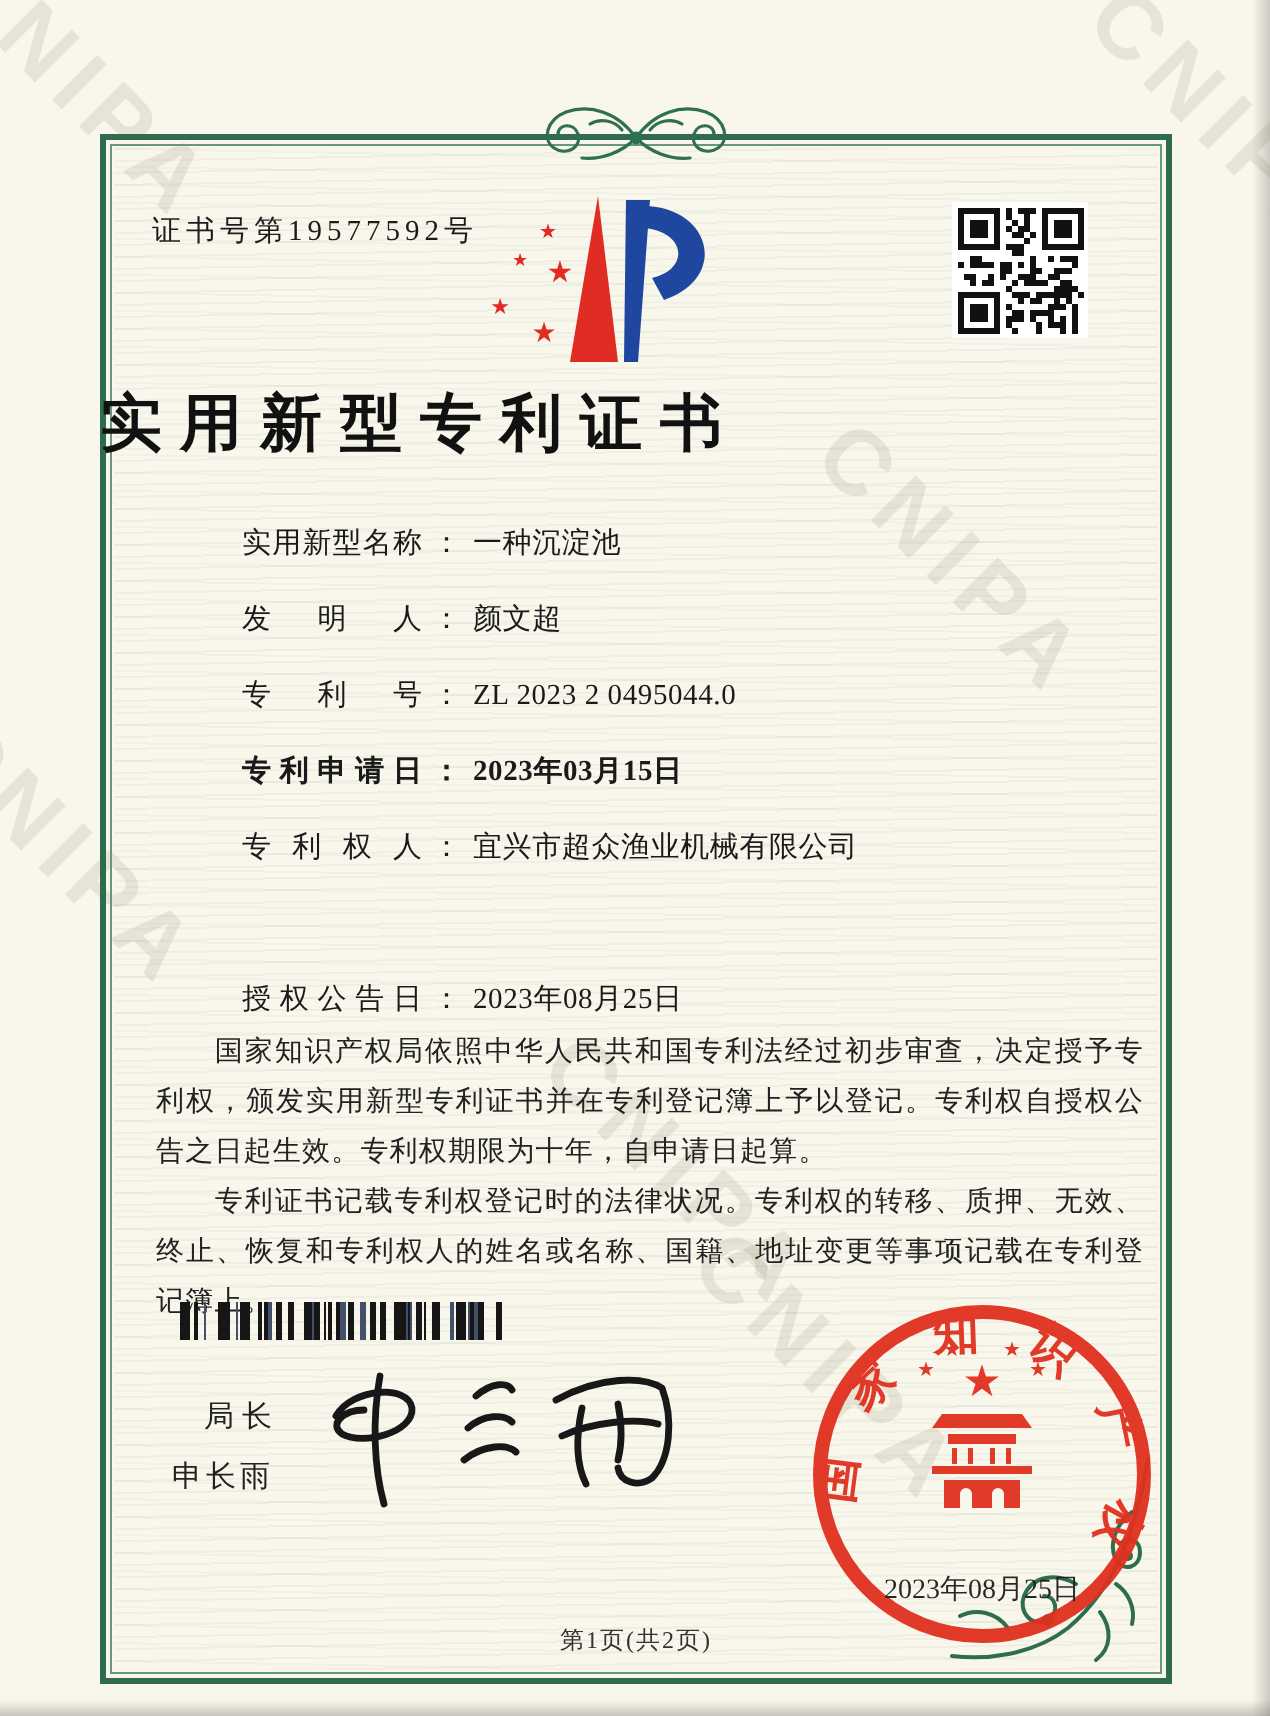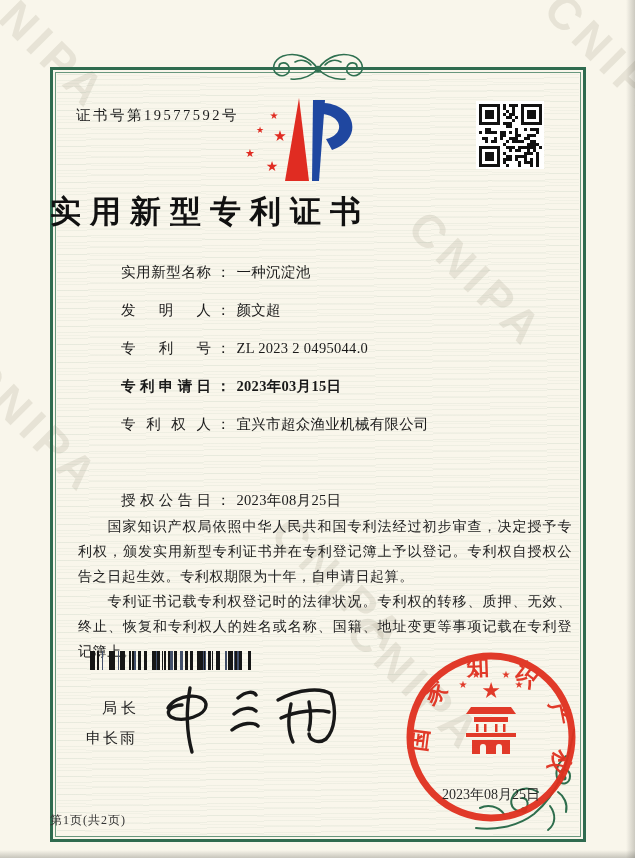--- a/index.html
+++ b/index.html
@@ -45,21 +45,21 @@
   .barcode { position:absolute; left:90px; top:651px; }
 
   .director-title { position:absolute; left:88px; top:699px; font-family:"Liberation Sans","DejaVu Sans",sans-serif;
                     font-size:15px; letter-spacing:4px; color:#222;margin-left:14px; }
   .director-name  { position:absolute; left:86px; top:729px; font-family:"Liberation Sans","DejaVu Sans",sans-serif;
                     font-size:15px; letter-spacing:2px; color:#222; }
   .signature { position:absolute; left:150px; top:676px; }
 
   .seal { position:absolute; left:402px; top:648px; }
 
-  .footer { position:absolute; left:50px; top:812px; width:536px; text-align:left;
+  .footer { position:absolute; left:50px; top:812px; width:536px; text-align:center;
             font-size:12px; letter-spacing:1px; color:#333; }
 </style>
 </head>
 <body>
 
 <div class="page">
 
   <div class="wm" style="left:-45px; top:14px;">CNIPA</div>
   <div class="wm" style="left:528px; top:34px;">CNIPA</div>
   <div class="wm" style="left:392px; top:252px;">CNIPA</div>

